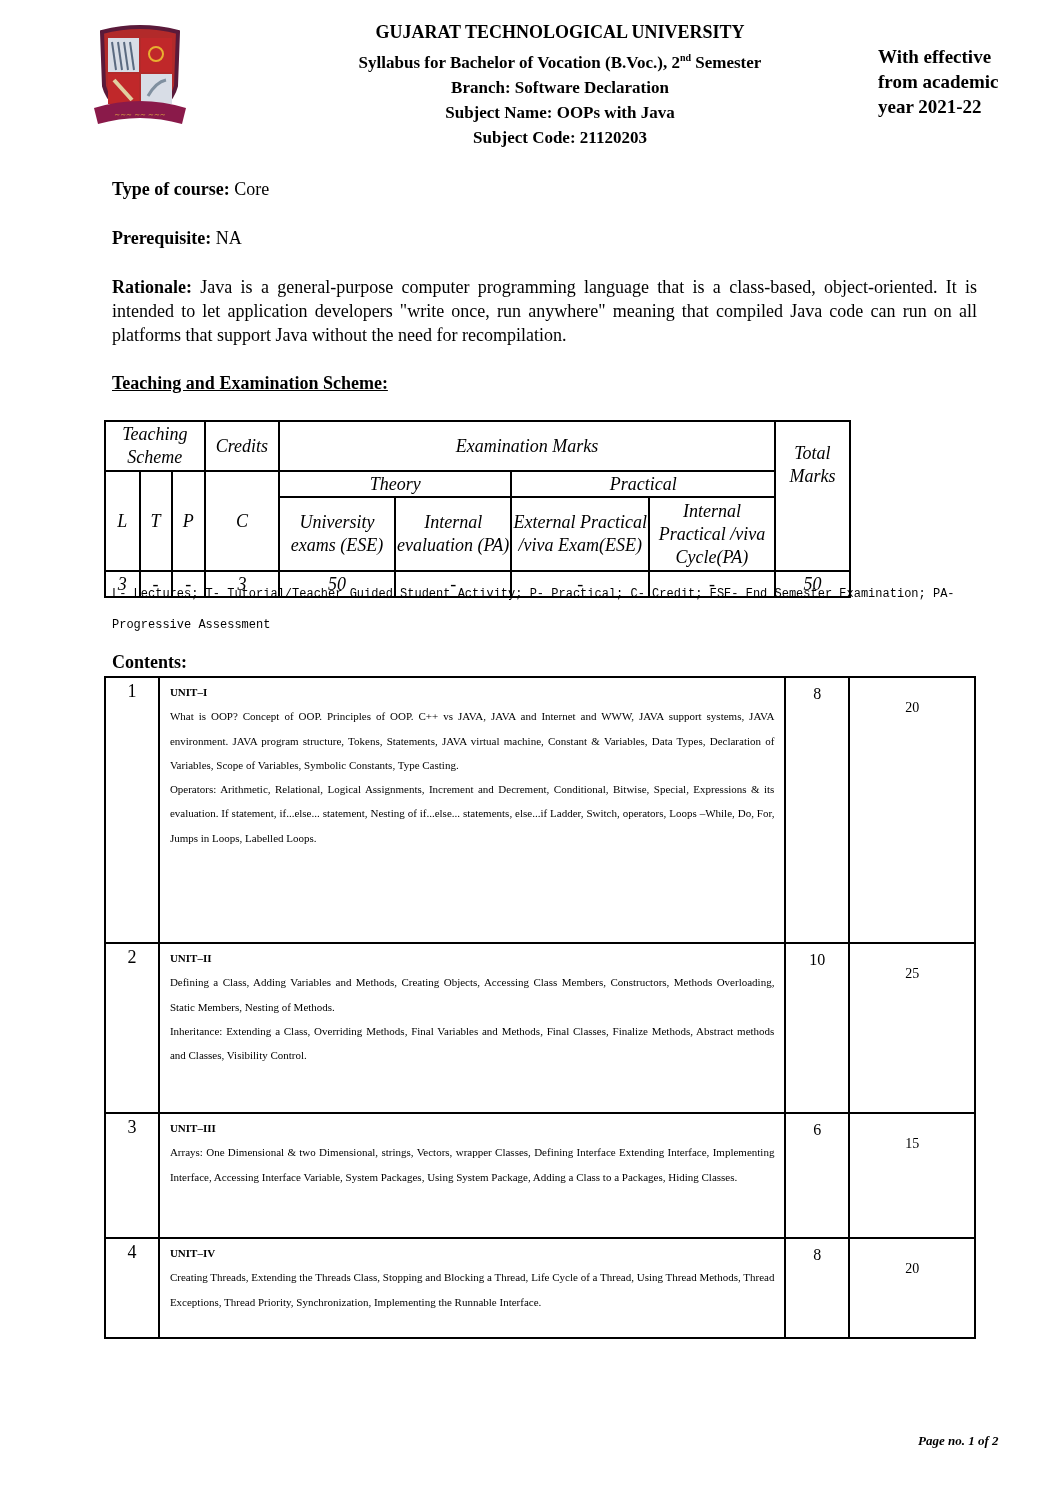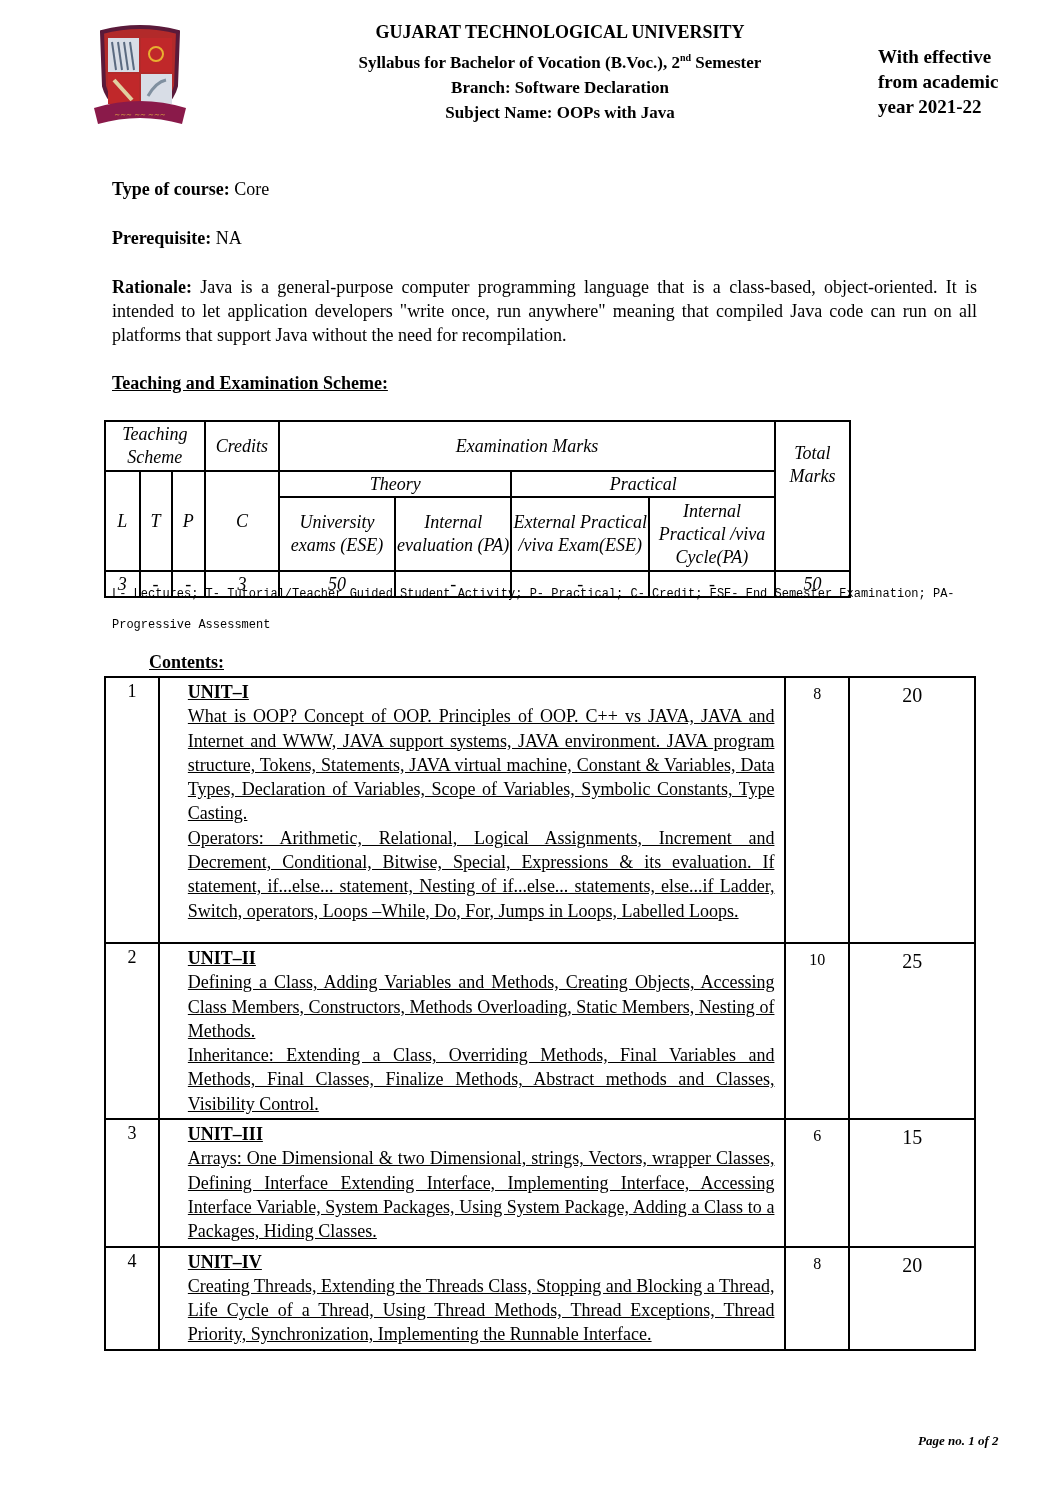--- a/index.html
+++ b/index.html
@@ -11,24 +11,24 @@
   .para { position: absolute; left: 112px; width: 865px; font-size: 18px; line-height: 24px; }
   .para b { font-weight: bold; }
   .rationale { text-align: justify; }
   .section-title { position: absolute; left: 112px; font-weight: bold; font-size: 18px; }
   table { border-collapse: collapse; position: absolute; font-size: 18px; }
   table td, table th { border: 2px solid #000; padding: 0; text-align: center; vertical-align: middle; font-weight: normal; line-height: 23px; }
   .scheme { left: 104px; top: 420px; width: 747px; font-style: italic; }
   .legend { position: absolute; left: 112px; top: 579px; width: 870px; font-size: 12px; line-height: 31px; font-family: Liberation Mono, monospace; }
   .contents { left: 104px; top: 676px; width: 872px; }
   .contents th { font-weight: bold; }
-  .contents td.desc { text-align: justify; vertical-align: top; padding: 2px 10px 2px 28px; font-size: 18px; line-height: 24.3px; text-decoration: underline; }
+  .contents td.desc { text-align: justify; vertical-align: top; padding: 2px 10px 2px 10px; font-size: 11px; line-height: 24.3px; }
   .contents td.num { vertical-align: top; padding-top: 2px; }
   .contents td.hrs { vertical-align: top; padding-top: 4px; font-size: 16px; }
-  .contents td.wt { vertical-align: top; padding-top: 6px; font-size: 20px; }
+  .contents td.wt { vertical-align: top; padding-top: 18px; font-size: 14px; }
   .unit-title { font-weight: bold; display: block; }
   .pageno { position: absolute; left: 918px; top: 1433px; font-style: italic; font-weight: bold; font-size: 13px; }
 </style>
 </head>
 <body>
 
 <svg class="logo" viewBox="0 0 100 110">
   <path d="M12 8 Q50 -2 88 8 L86 62 Q80 85 50 92 Q20 85 14 62 Z" fill="#b22a2a" stroke="#5a1a3a" stroke-width="4"></path>
   <rect x="18" y="14" width="31" height="34" fill="#d8dde6"></rect>
   <g stroke="#5a6a80" stroke-width="2">
@@ -45,20 +45,21 @@
   <path d="M58 72 Q66 58 76 56" stroke="#8090a0" stroke-width="3" fill="none"></path>
   <path d="M4 84 Q50 70 96 84 L92 100 Q50 88 8 100 Z" fill="#8a1a4a"></path>
   <text x="50" y="93" font-size="7" fill="#e8c040" text-anchor="middle" font-family="DejaVu Sans, sans-serif">~~~ ~~ ~~~</text>
 </svg>
 
 <div class="header">
   <div class="title">GUJARAT TECHNOLOGICAL UNIVERSITY</div>
   <div><span>Syllabus for Bachelor of Vocation (B.Voc.), 2</span><sup style="font-size:10px">nd</sup><span> Semester</span></div>
   <div>Branch: Software Declaration</div>
   <div>Subject Name: OOPs with Java</div>
+  <div>Subject Code:  21120203</div>
 </div>
 <div class="effective">
   <div>With effective</div>
   <div>from academic</div>
   <div>year 2021-22</div>
 </div>
 
 <div class="para" style="top:177px"><b>Type of course:</b><span> Core</span></div>
 <div class="para" style="top:226px"><b>Prerequisite:</b><span> NA</span></div>
 <div class="para rationale" style="top:275px"><b>Rationale:</b><span> Java is a general-purpose computer programming language that is a class-based, object-oriented. It is intended to let application developers "write once, run anywhere" meaning that compiled Java code can run on all platforms that support Java without the need for recompilation.</span></div>
@@ -107,21 +108,21 @@
     <td>-</td>
     <td>-</td>
     <td>-</td>
     <td>50</td>
   </tr>
 </tbody>
   </table>
 
 <div class="legend">L- Lectures; T- Tutorial/Teacher Guided Student Activity; P- Practical; C- Credit; ESE- End Semester Examination; PA- Progressive Assessment</div>
 
-<div class="section-title" style="top:652px; text-decoration: underline; margin-left: 37px;">Contents:</div>
+<div class="section-title" style="top:652px; ">Contents:</div>
 
 <table class="contents">
   <colgroup>
     <col style="width:54px">
       <col style="width:628px">
       <col style="width:64px">
       <col style="width:126px">
   </colgroup>
   <tbody>
   <tr style="height:266px">

